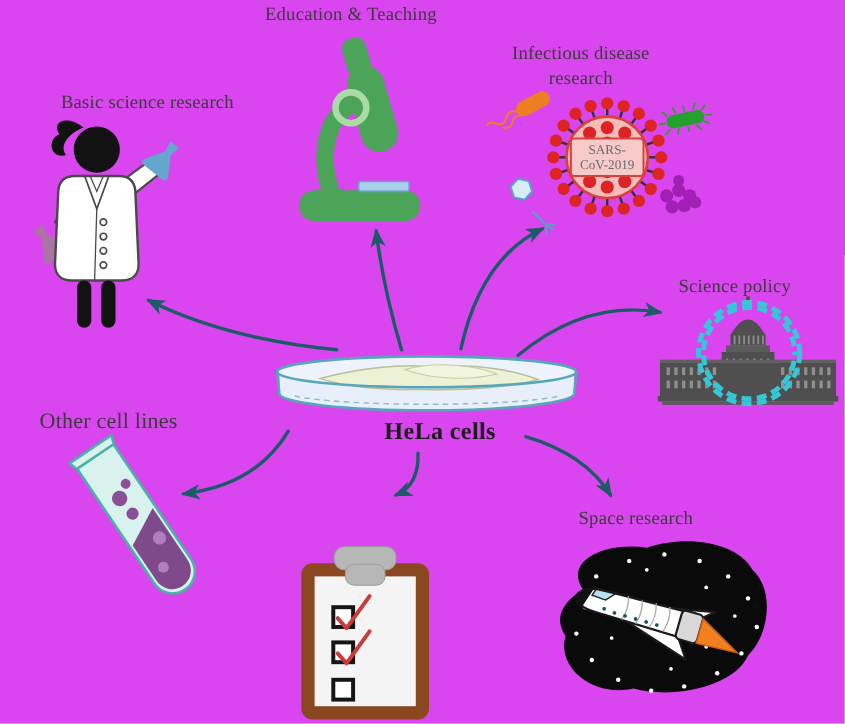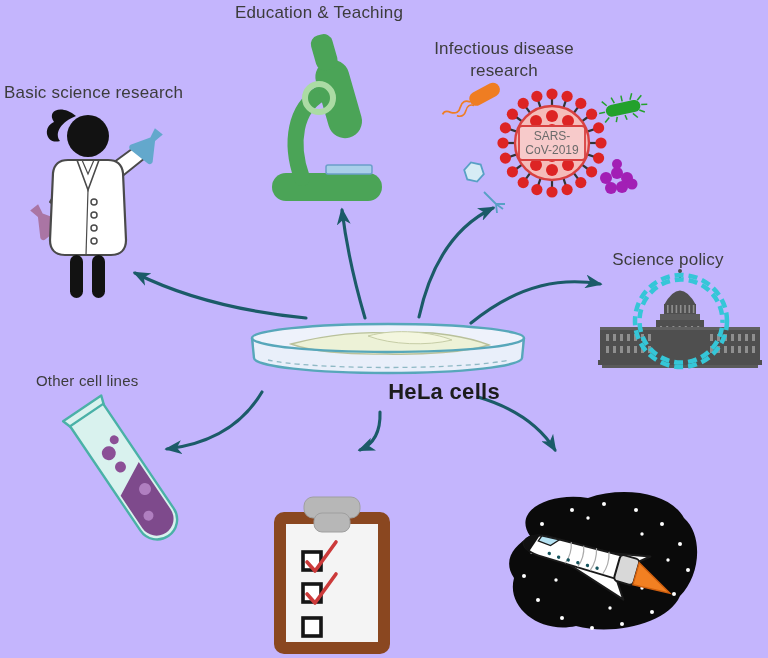--- a/index.html
+++ b/index.html
@@ -1,26 +1,26 @@
 <!DOCTYPE html>
 <html><head>
 <meta charset="utf-8">
 <style>
   html,body{margin:0;padding:0;background:#ffffff;}
   #canvas{
-    position:relative;width:768px;height:658px;background:#c4b5fd;overflow:hidden;
-    font-family:Liberation Sans, sans-serif;color:#3d3d3d;
+    position:relative;width:768px;height:658px;background:#d946ef;overflow:hidden;
+    font-family:Liberation Serif, serif;color:#3d3d3d;
   }
   .label{
     position:absolute;white-space:pre-line;font-size:17px;line-height:1.28;
     color:#3c3c3c;letter-spacing:.2px;
   }
   .label.center{text-align:center;}
-  .label.small{font-size:15px;}
-  #label-hela{font-size:22px;font-weight:bold;color:#1c1c1c;letter-spacing:.3px;text-align:right;}
+  .label.small{font-size:20px;}
+  #label-hela{font-size:22px;font-weight:bold;color:#1c1c1c;letter-spacing:.3px;}
   .icon{position:absolute;}
   .icon svg{display:block;overflow:visible;}
   #arrow-layer{position:absolute;left:0;top:0;pointer-events:none;}
 </style>
 </head>
 <body>
 
 <div id="canvas">
 
   <svg id="arrow-layer" width="768" height="658" viewBox="0 0 768 658">
@@ -34,26 +34,27 @@
       <path d="M365,318 Q348,260 342,210" marker-end="url(#ah)"></path>
       <path d="M419,317 Q437,235 493,208" marker-end="url(#ah)"></path>
       <path d="M471,323 Q533,272 600,284" marker-end="url(#ah)"></path>
       <path d="M262,392 Q233,441 167,449" marker-end="url(#ah)"></path>
       <path d="M380,412 Q381,441 360,450" marker-end="url(#ah)"></path>
       <path d="M478,397 Q532,413 555,450" marker-end="url(#ah)"></path>
     </g>
   </svg>
 
   <div class="label center" id="label-education" style="left:179px;top:2px;width:280px;">Education &amp; Teaching</div>
-  <div class="label center" id="label-infectious" style="left:404px;top:38px;width:200px;">Infectious disease
+  <div class="label center" id="label-infectious" style="left:428px;top:38px;width:200px;">Infectious disease
 research</div>
-  <div class="label" id="label-basic" style="left:4px;top:82px;width:230px;">Basic science research</div>
+  <div class="label" id="label-basic" style="left:19px;top:82px;width:230px;text-align:center;">Basic science research</div>
   <div class="label center" id="label-policy" style="left:590px;top:249px;width:156px;">Science policy</div>
   <div class="label center" id="label-hela" style="left:300px;top:378px;width:200px;">HeLa cells</div>
   <div class="label small" id="label-other" style="left:36px;top:371px;width:170px;">Other cell lines</div>
+  <div class="label center" id="label-space" style="left:498px;top:460px;width:160px;">Space research</div>
 
   <div class="icon" style="left:262px;top:30px;">
     <svg width="135" height="175" viewBox="0 0 135 175">
       <rect x="10" y="143" width="110" height="28" rx="14" fill="#4ba457"></rect>
       <rect x="64" y="135" width="46" height="9" rx="2" fill="#a9cfe9" stroke="#6b9fc9" stroke-width="1.5"></rect>
       <path d="M58,64 C34,78 27,112 40,148" fill="none" stroke="#4ba457" stroke-width="16" stroke-linecap="round"></path>
       <g transform="rotate(-16 72 60)">
         <rect x="57" y="30" width="34" height="80" rx="17" fill="#4ba457"></rect>
         <rect x="62" y="3" width="22" height="36" rx="9" fill="#4ba457"></rect>
       </g>

